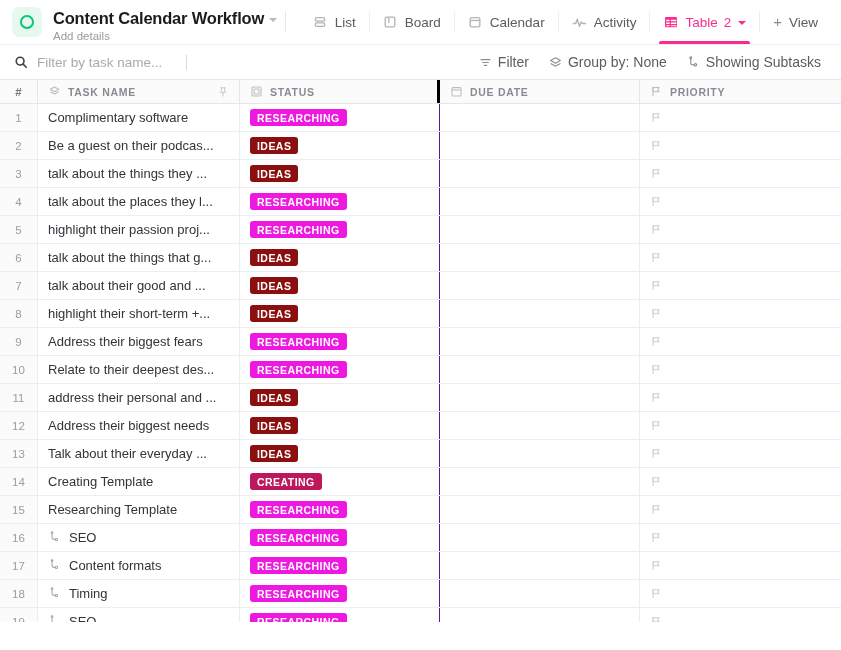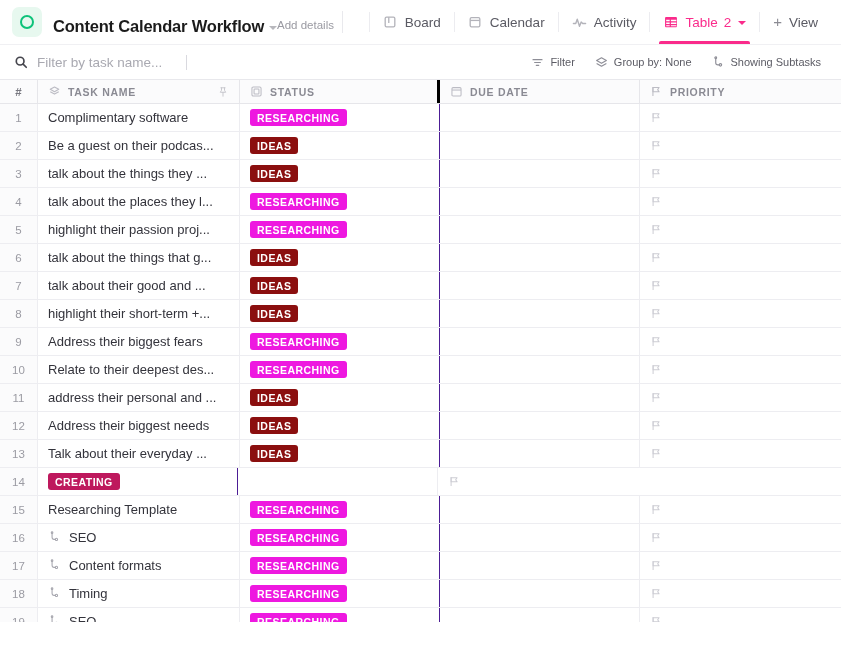--- a/index.html
+++ b/index.html
@@ -40,21 +40,21 @@
     justify-content: center;
     flex-shrink: 0;
   }
   .brand-logo .ring {
     width: 14px;
     height: 14px;
     border-radius: 50%;
     border: 2.6px solid #0ec27a;
   }
 
-  .brand-text { display: flex; flex-direction: row; justify-content: space-between; margin-top: 8px; }
+  .brand-text { display: flex; flex-direction: column; justify-content: space-between; margin-top: 8px; }
 
   .brand-title-row {
     display: flex;
     align-items: center;
     gap: 5px;
   }
   .brand-title {
     font-size: 16.5px;
     font-weight: bold;
     color: #1b1b1b;
@@ -167,21 +167,21 @@
     align-items: center;
     gap: 4px;
     margin-left: auto;
   }
   .tb-btn {
     display: flex;
     align-items: center;
     gap: 6px;
     padding: 4px 8px;
     border-radius: 5px;
-    font-size: 11px;
+    font-size: 14px;
     color: #5c5c65;
     cursor: pointer;
     white-space: nowrap;
   }
   .tb-btn .tb-ico { color: #8e8e97; display: flex; align-items: center; }
 
   
   .table-wrap { width: 841px; height: 542px; overflow: hidden; position: relative; }
 
   .trow {
@@ -308,20 +308,29 @@
         <div class="caret-sm"></div>
       </div>
       <div class="brand-sub">Add details</div>
     </div>
   </div>
 
   <div class="header-divider"></div>
 
   <div class="views">
 
+    <div class="view-tab">
+      <span class="vt-ico">
+        <svg width="14" height="14" viewBox="0 0 16 16" fill="none" stroke="currentColor" stroke-width="1.5" stroke-linecap="round">
+          <rect x="2.5" y="3" width="11" height="4" rx="2"></rect>
+          <rect x="2.5" y="9" width="11" height="4" rx="2"></rect>
+        </svg>
+      </span>
+      <span>List</span>
+    </div>
     <div class="v-sep"></div>
 
     <div class="view-tab">
       <span class="vt-ico">
         <svg width="14" height="14" viewBox="0 0 16 16" fill="none" stroke="currentColor" stroke-width="1.5">
           <rect x="2.5" y="2.5" width="11" height="11" rx="1.5"></rect>
           <line x1="6.6" y1="2.5" x2="6.6" y2="9"></line>
         </svg>
       </span>
       <span>Board</span>
@@ -708,20 +717,23 @@
           <span class="flag-ico">
             <svg width="13" height="13" viewBox="0 0 16 16" fill="none" stroke="currentColor" stroke-width="1.25" stroke-linejoin="round">
               <line x1="3.8" y1="2.6" x2="3.8" y2="13.4"></line>
               <path d="M3.8 3.3h7.4l-1.8 2.5 1.8 2.5H3.8z"></path>
             </svg>
           </span>
         </div>
       </div>
       <div class="trow">
         <div class="c-num">14</div>
+        <div class="c-name">
+          <span class="task-name">Creating Template</span>
+        </div>
         <div class="c-status">
           <span class="badge" style="background: #be185d;">CREATING</span>
         </div>
         <div class="c-due"></div>
         <div class="c-prio">
           <span class="flag-ico">
             <svg width="13" height="13" viewBox="0 0 16 16" fill="none" stroke="currentColor" stroke-width="1.25" stroke-linejoin="round">
               <line x1="3.8" y1="2.6" x2="3.8" y2="13.4"></line>
               <path d="M3.8 3.3h7.4l-1.8 2.5 1.8 2.5H3.8z"></path>
             </svg>

